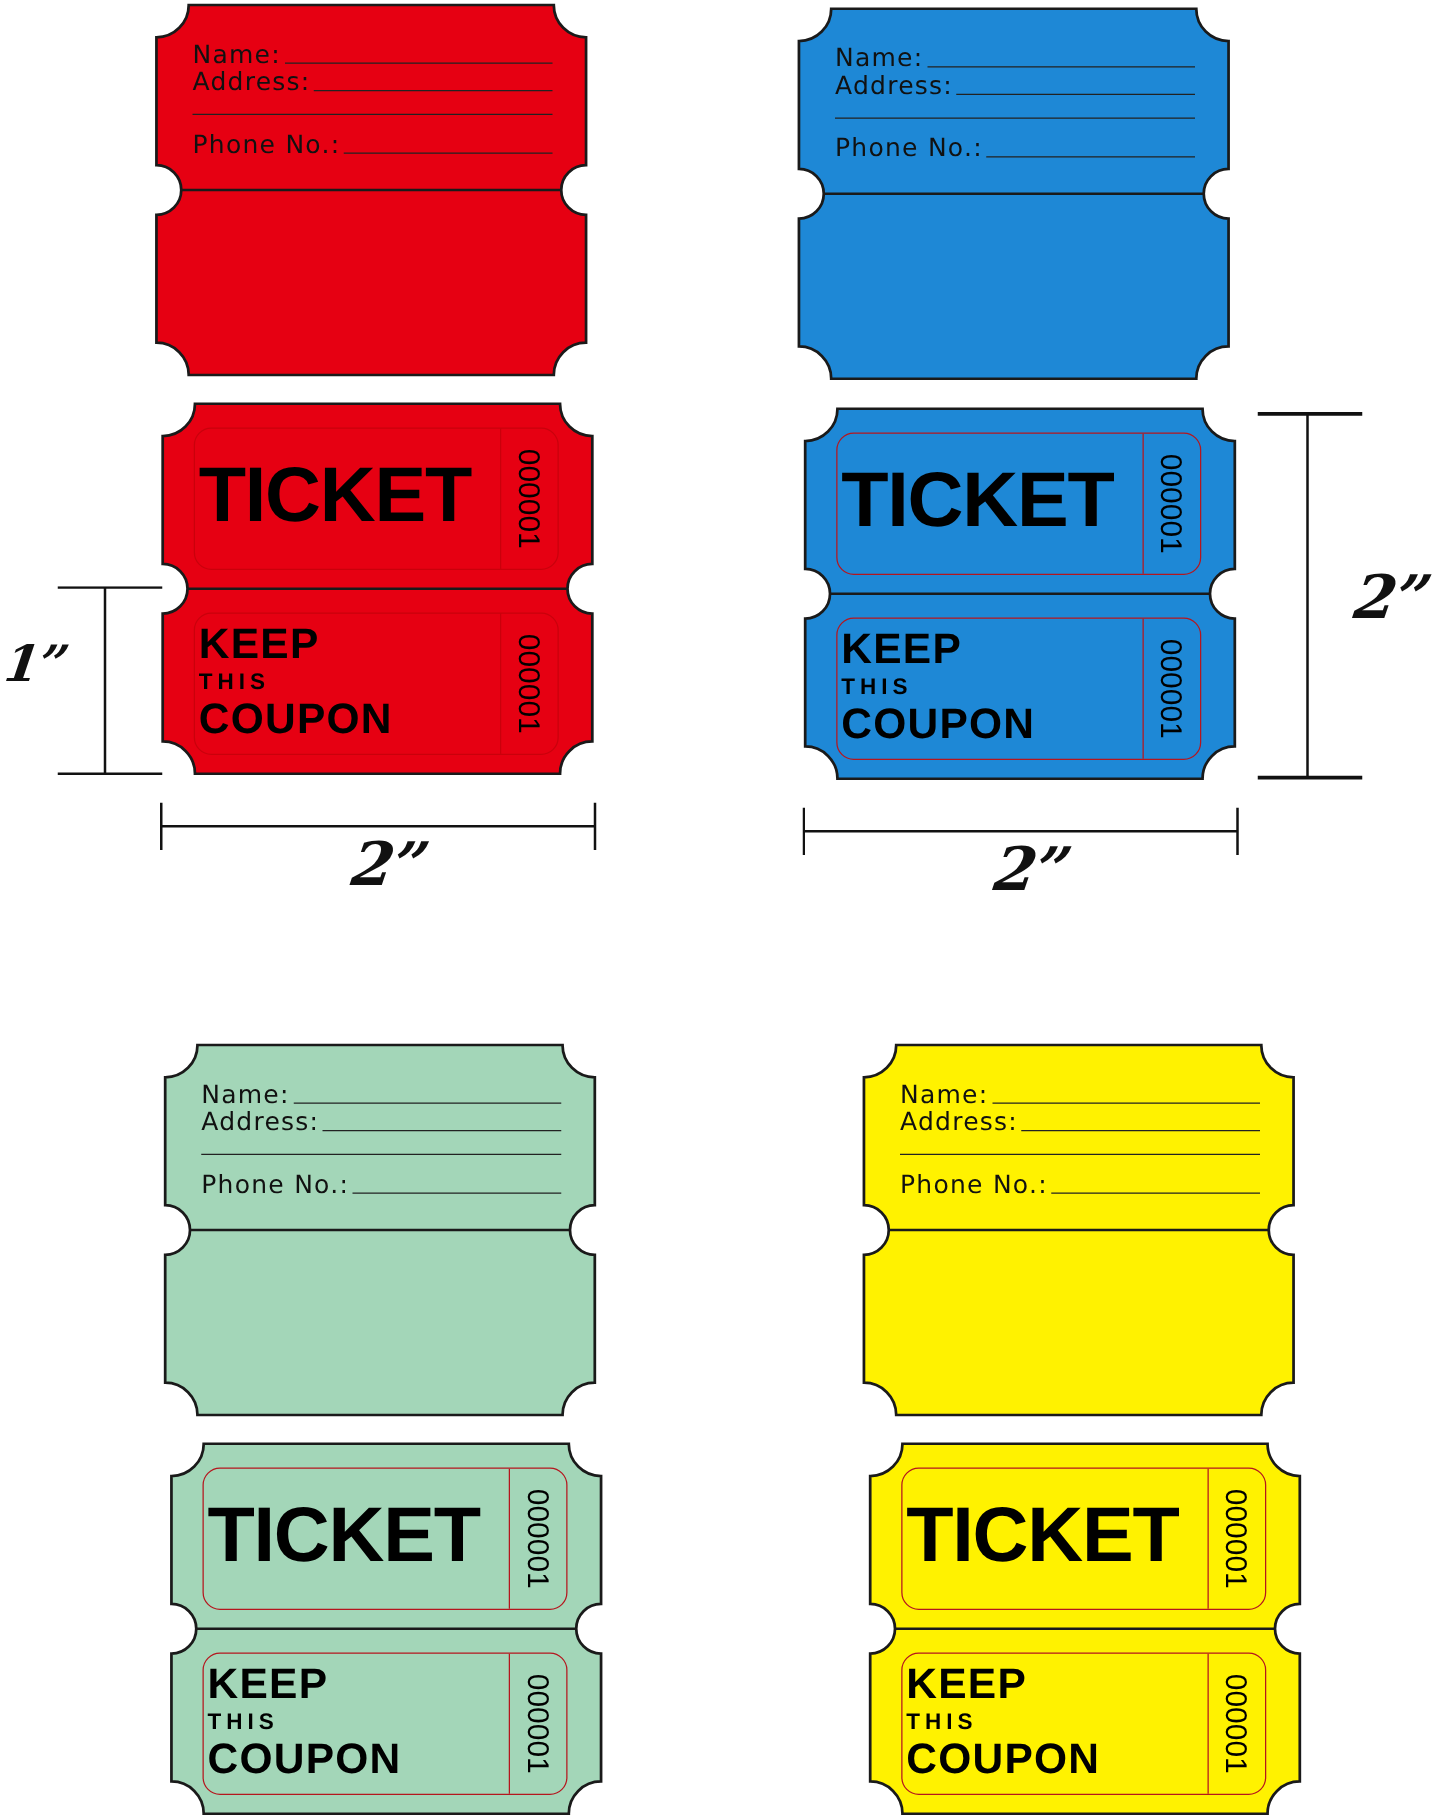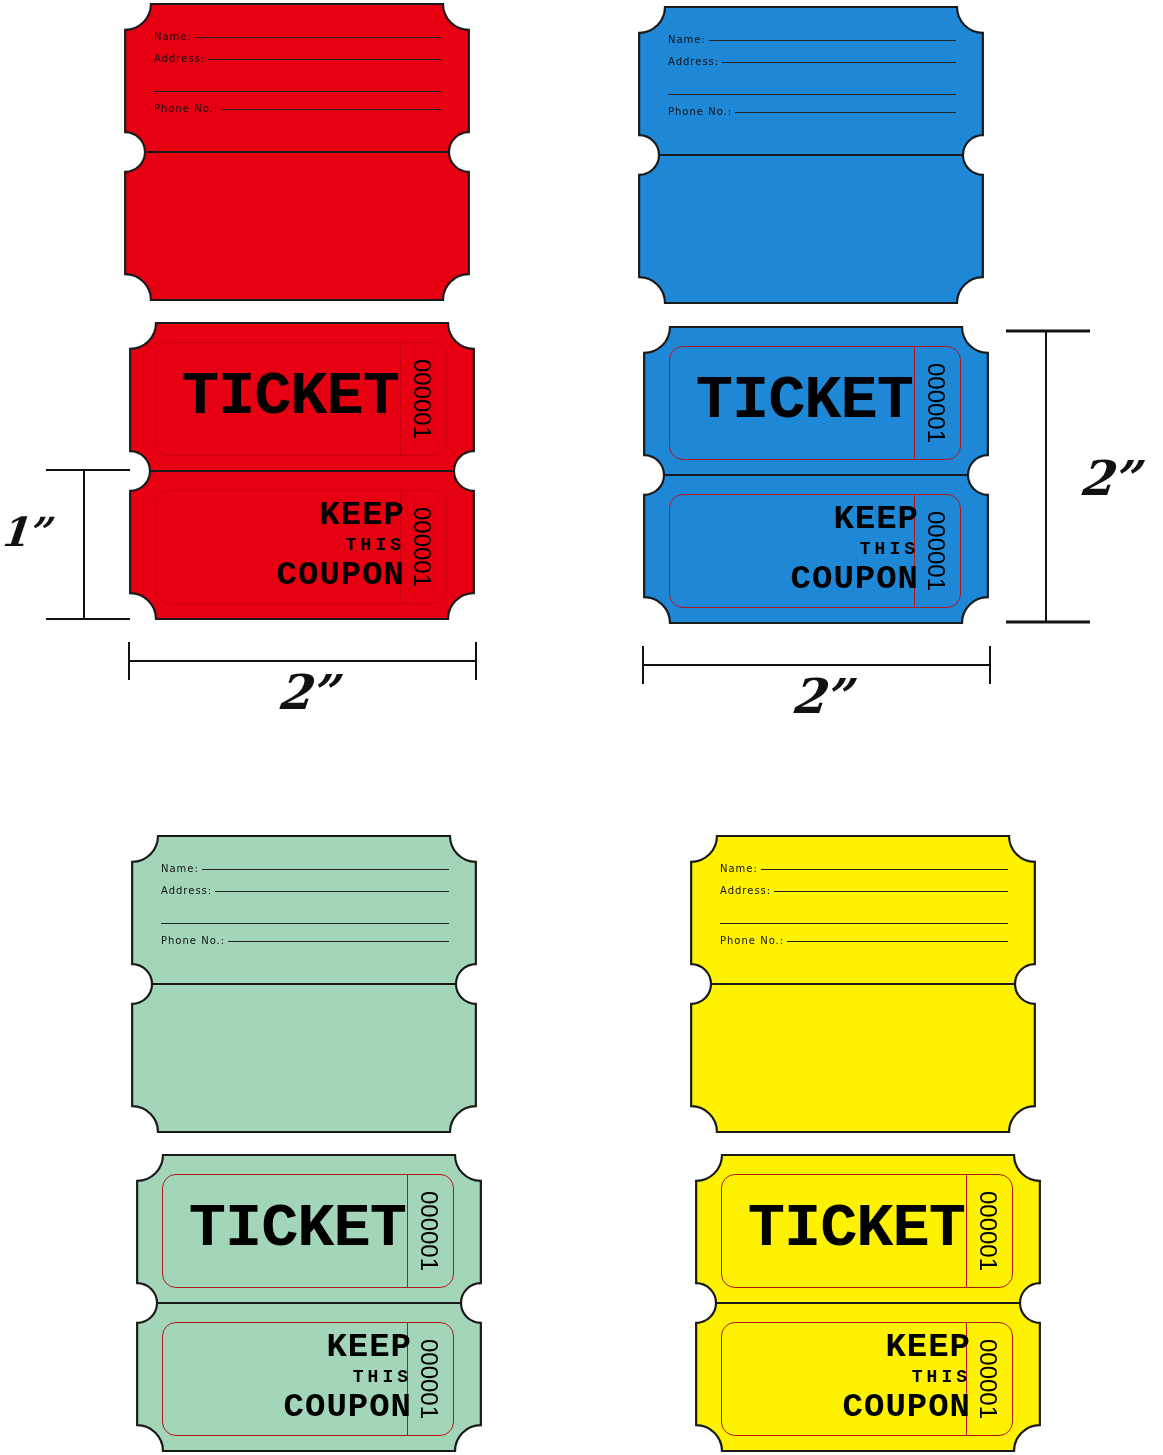--- a/index.html
+++ b/index.html
@@ -1,24 +1,24 @@
 <!DOCTYPE html>
 <html><head>
 <meta charset="utf-8">
 <style>
   html, body { margin: 0; padding: 0; background: #ffffff; }
   body { width: 1163px; height: 1455px; position: relative; overflow: hidden; font-family: "Liberation Sans", sans-serif; }
   .ticket { position: absolute; }
   .ticket svg.shape { position: absolute; left: 0; top: 0; overflow: visible; }
-  .form-line { position: absolute; font-family: "DejaVu Sans", sans-serif; font-size: 10px; letter-spacing: 1px; color: #111; display: flex; align-items: flex-end; white-space: nowrap; }
+  .form-line { position: absolute; font-family: "DejaVu Sans", sans-serif; font-size: 20px; letter-spacing: 1px; color: #111; display: flex; align-items: flex-end; white-space: nowrap; }
   .form-line .rule { flex: 1; border-bottom: 1.3px solid #222; margin-left: 3px; height: 0; margin-bottom: 4px; }
   .blank-rule { position: absolute; border-bottom: 1.3px solid #222; height: 0; }
   .box { position: absolute; border-radius: 14px; box-sizing: border-box; }
   .box .divider { position: absolute; top: 0; bottom: 0; width: 0; }
-  .big-word { position: absolute; font-family: Liberation Mono, monospace; font-weight: bold; color: #000; text-align: right; line-height: 1; }
+  .big-word { position: absolute; font-family: Liberation Sans, sans-serif; font-weight: bold; color: #000; text-align: left; line-height: 1; }
   .serial { position: absolute; font-family: "Liberation Sans", sans-serif; font-size: 24px; color: #000; transform: rotate(90deg); transform-origin: center center; white-space: nowrap; text-align: center; letter-spacing: 0px; }
   .dim { position: absolute; }
   .dim-label { position: absolute; font-family: "DejaVu Serif", serif; font-style: italic; font-weight: bold; font-size: 48px; color: #111; white-space: nowrap; transform: skewX(-8deg); }
 </style>
 </head>
 <body>
 
 <div id="stage">
     <div class="ticket" style="left: 124px; top: 3px; width: 346px; height: 298px;">
       <svg class="shape" width="346" height="298" viewBox="-1 -1 348 300">

